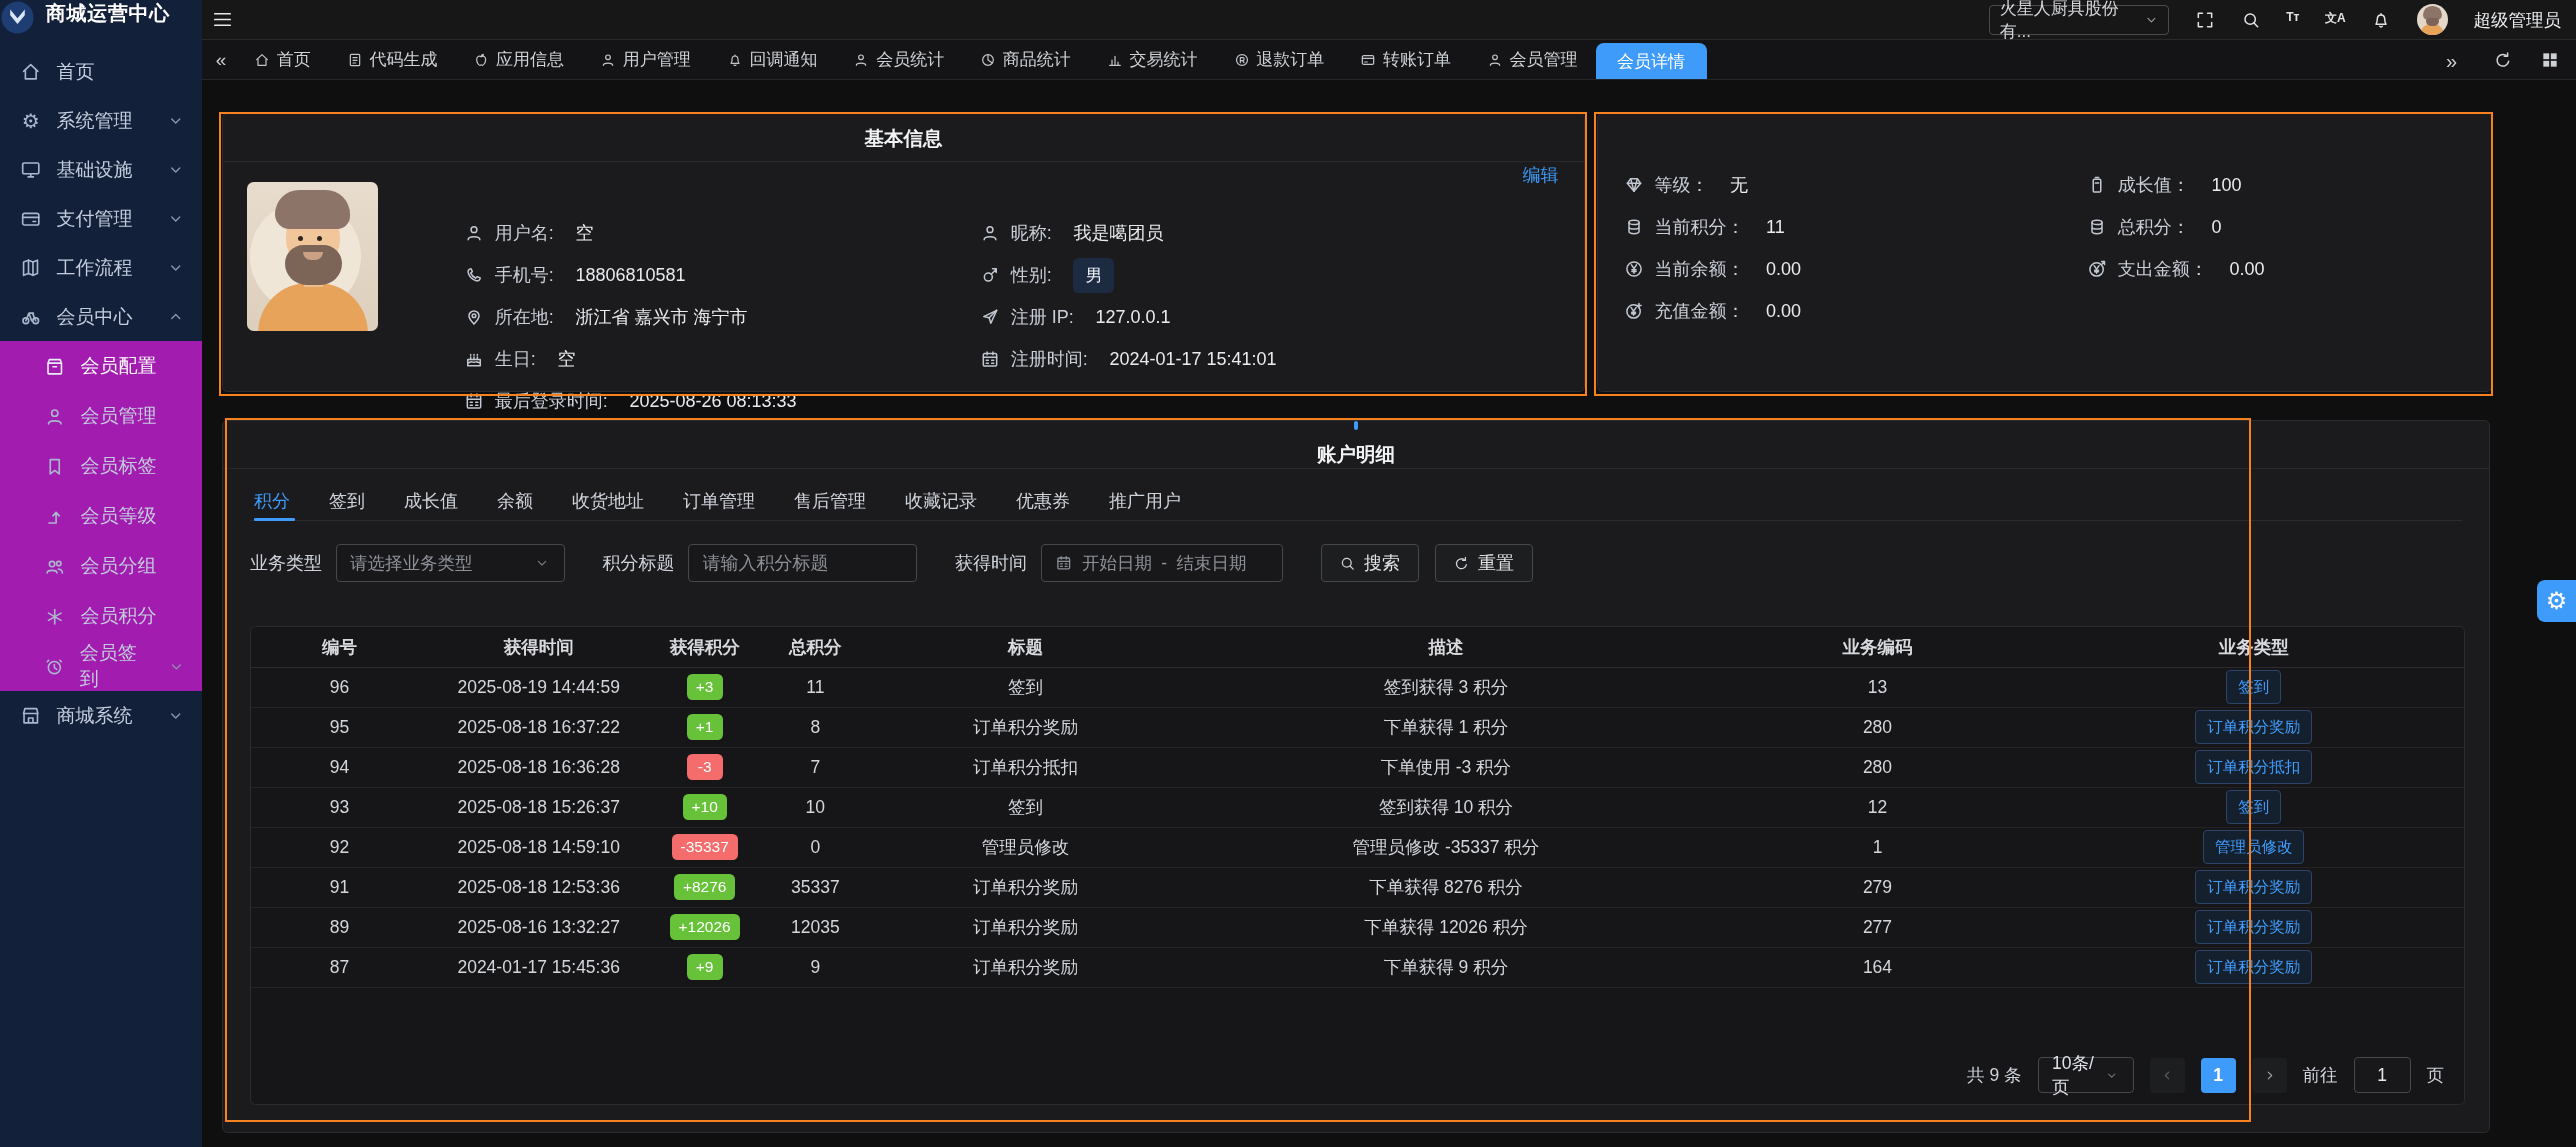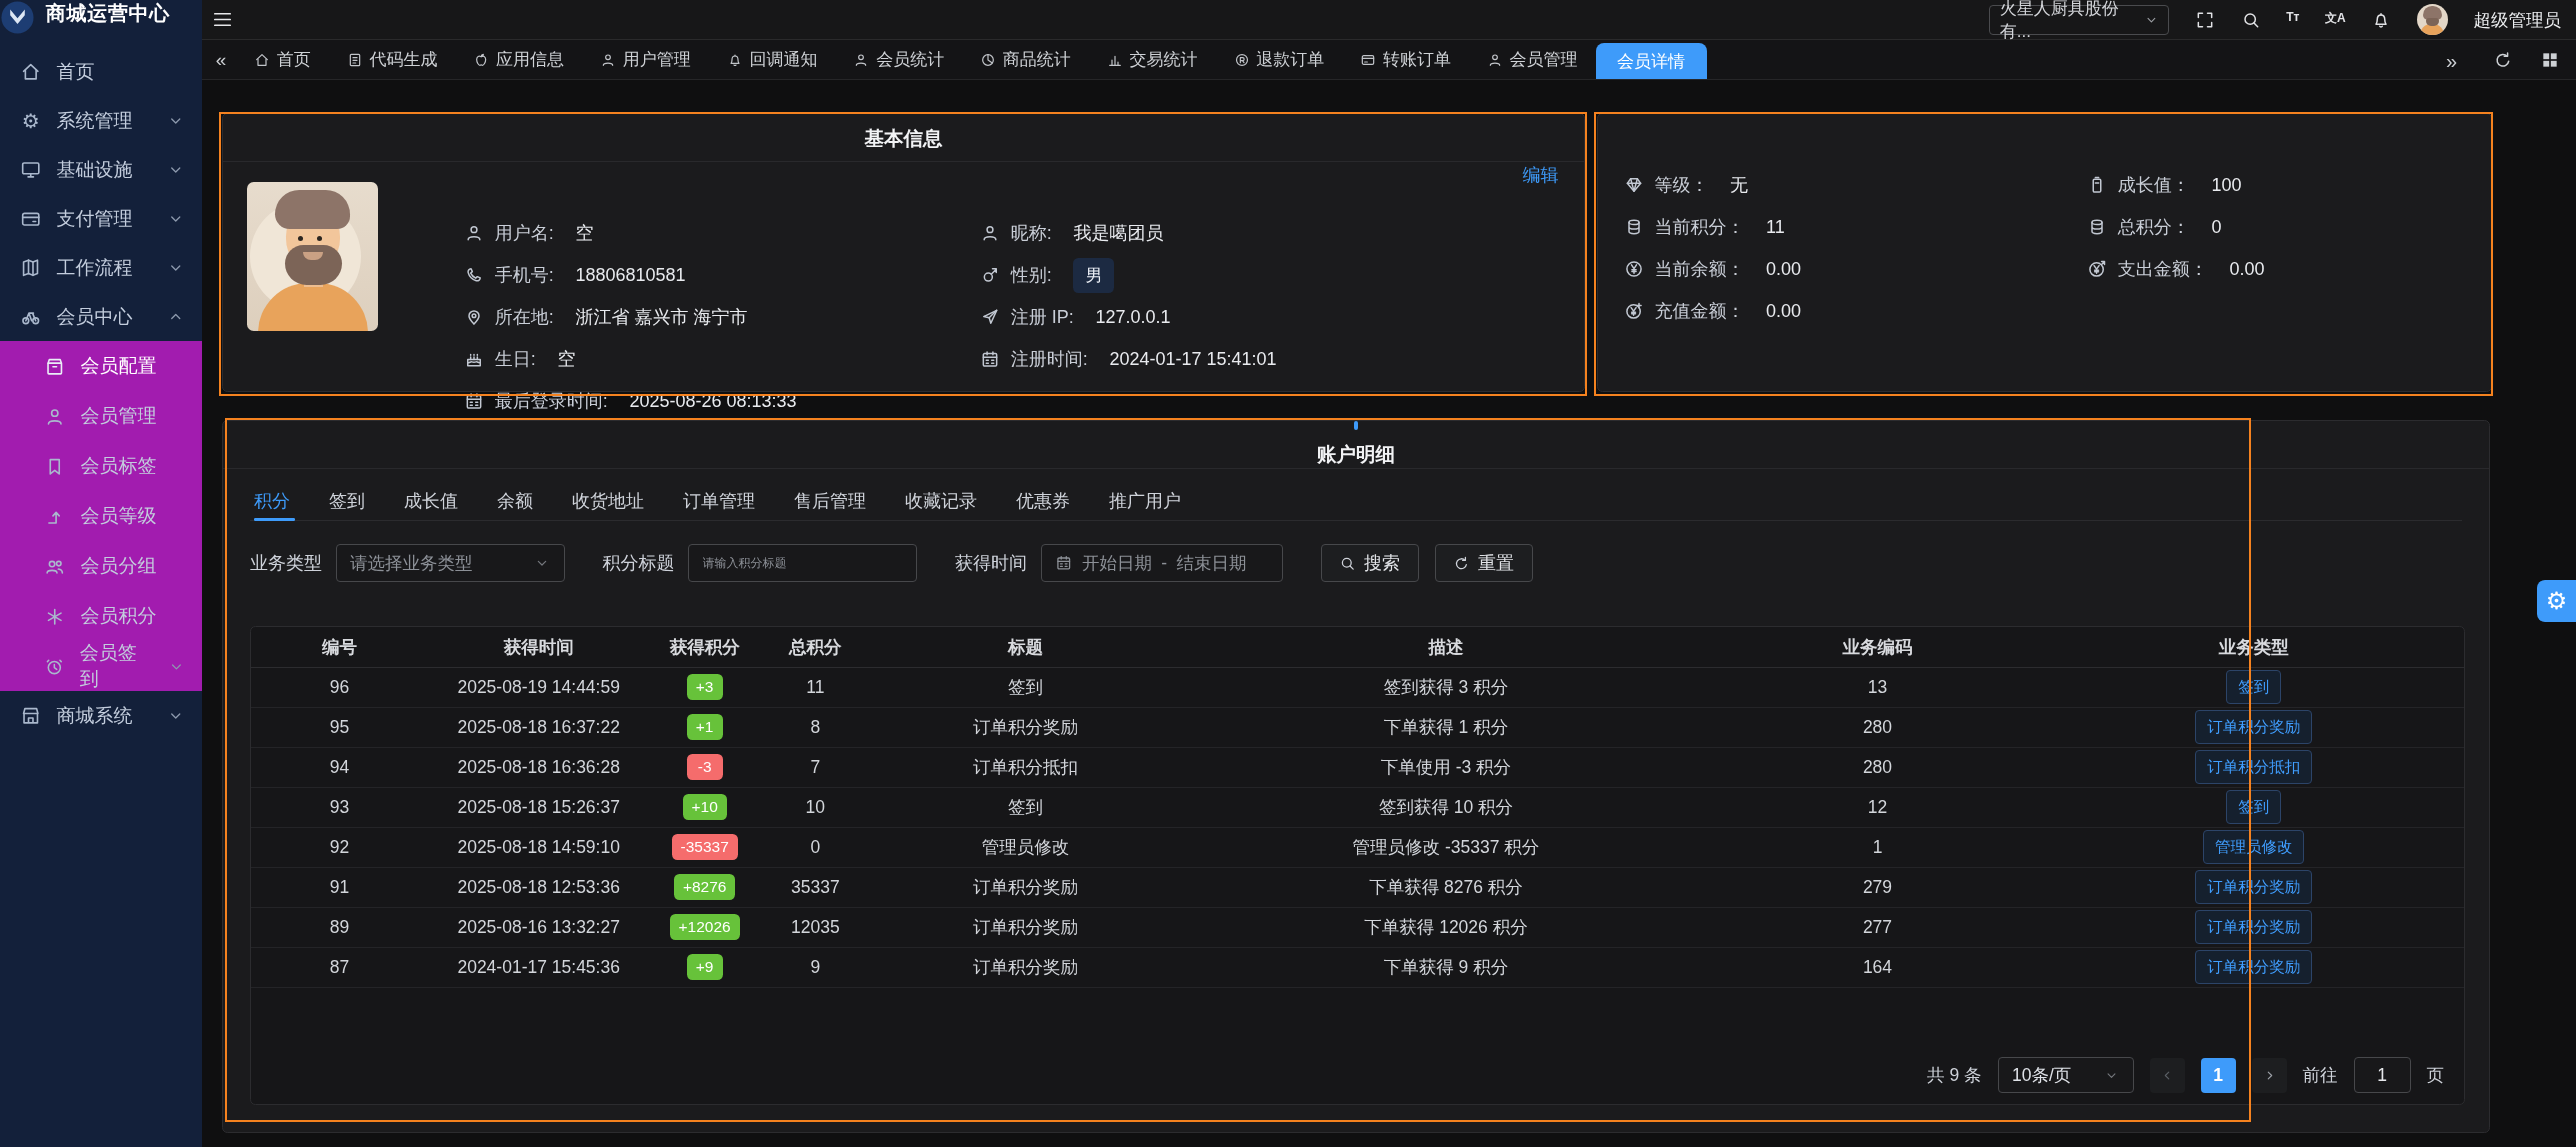--- a/index.html
+++ b/index.html
@@ -107,21 +107,21 @@
   .filters { position:absolute; top:123px; left:27px; right:27px; height:38px;
     display:flex; align-items:center; font-size:18px; }
   .fl-label { color:#ced2da; margin-right:13.5px; }
   .fl-group { display:flex; align-items:center; margin-right:38px; }
   .control { height:38px; background:#18181a; border:0.7px solid #47484b; border-radius:4px;
     display:flex; align-items:center; padding:0 13.5px; color:#8c9097; font-size:17.5px; }
   .select-ctl { width:229px; cursor:pointer; }
   .select-ctl .sc-chevron { margin-left:auto; width:16px; height:16px; color:#74777d; }
   .input-ctl { width:229px; }
   .input-ctl input { width:100%; background:transparent; border:none; outline:none; color:#8b5cf6;
-    font-size:12px; font-family:Liberation Sans, sans-serif; }
+    font-size:18px; font-family:Liberation Sans, sans-serif; }
   .input-ctl input::placeholder { color:#8c9097; }
   .date-ctl { width:242px; gap:9.4px; cursor:pointer; }
   .date-ctl .dc-icon { width:17.5px; height:17.5px; color:#8c9097; flex:none; }
   .date-sep { color:#8c9097; }
   .btn { height:38px; padding:0 17.5px; background:#1d1e20; border:0.7px solid #47484b; border-radius:4px;
     display:inline-flex; align-items:center; gap:8px; color:#e2e4e8; font-size:18px; cursor:pointer; }
   .btn .b-icon { width:17px; height:17px; color:#cfd3da; }
   .btn + .btn { margin-left:16px; }
 
   .table-card { position:absolute; left:27px; top:205px; width:2215px; height:479px;
@@ -130,21 +130,21 @@
   thead th { height:40px; color:#d8dade; font-weight:bold; border-bottom:0.7px solid #2c2c2f; text-align:center; }
   tbody td { height:40px; color:#d3d6db; border-bottom:0.7px solid #242427; text-align:center; }
   .pts-badge { display:inline-block; min-width:36px; padding:4px 8.8px; border-radius:5.4px; color:#fff; font-size:15.5px; }
   .pts-badge.green { background:var(--green); }
   .pts-badge.red { background:var(--red); }
   .type-tag { display:inline-block; padding:5.4px 10.8px; border-radius:4px; font-size:15.5px;
     color:var(--tagblue); background:#15202e; border:0.7px solid #2c4468; cursor:pointer; }
 
   .pagination { position:absolute; right:20px; bottom:10.8px; display:flex; align-items:center; gap:16px;
     font-size:17.5px; color:#ced2d9; }
-  .page-size { width:136px; height:36px; cursor:pointer; }
+  .page-size { width:96px; height:36px; cursor:pointer; }
   .page-size .sc-chevron { margin-left:auto; width:15px; height:15px; color:#74777d; }
   .pg-btn { width:35px; height:35px; background:#1d1e20; border-radius:4px; display:flex;
     align-items:center; justify-content:center; cursor:pointer; }
   .pg-btn .icon { width:15px; height:15px; }
   .pg-btn.prev { color:#5c6066; }
   .pg-btn.next { color:#9da1a8; }
   .pg-cur { width:35px; height:35px; background:var(--accent); color:#fff; border-radius:4px;
     display:flex; align-items:center; justify-content:center; font-weight:bold; cursor:pointer; }
   .goto-input { width:57px; height:36px; background:#18181a; border:0.7px solid #47484b; border-radius:4px;
     color:#e6e8ec; font-size:17.5px; text-align:center; font-family:inherit; outline:none; }

